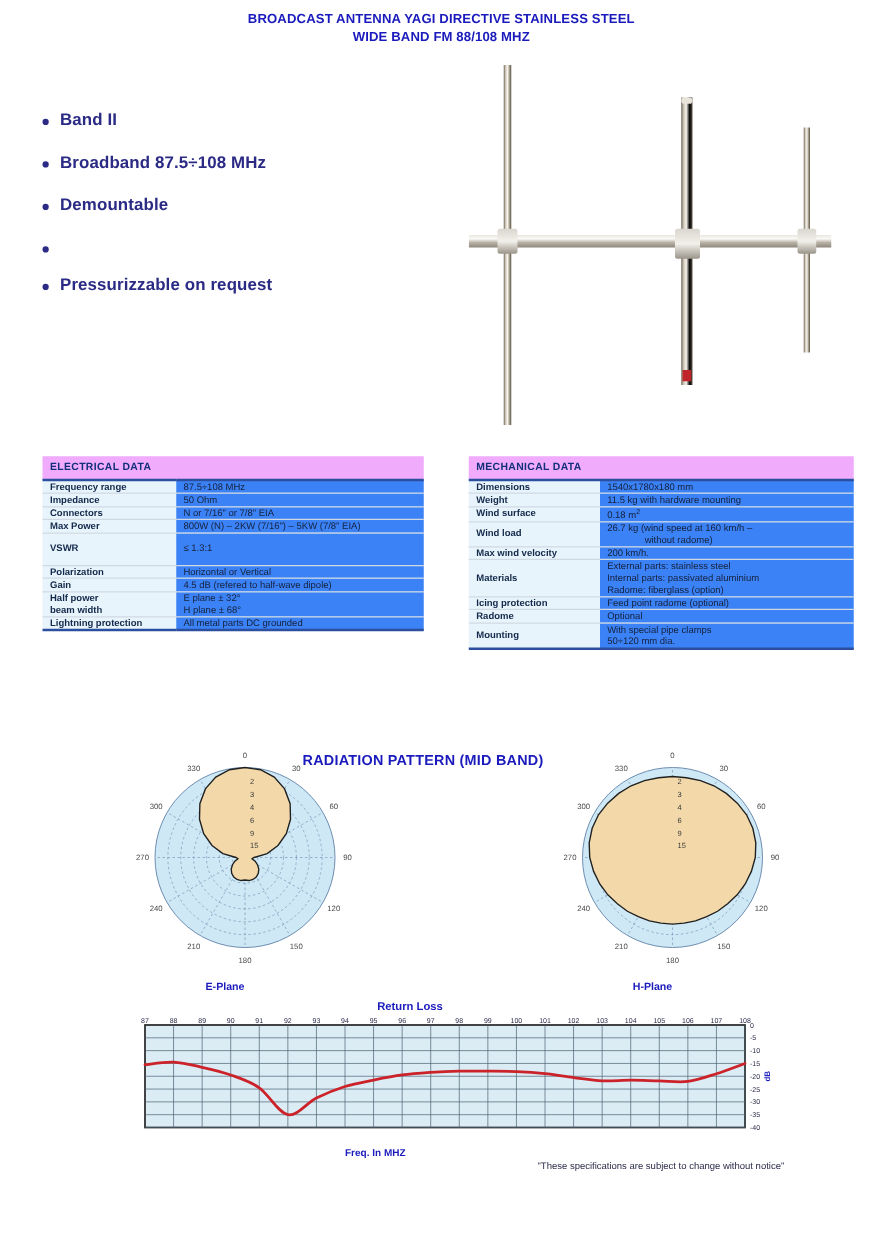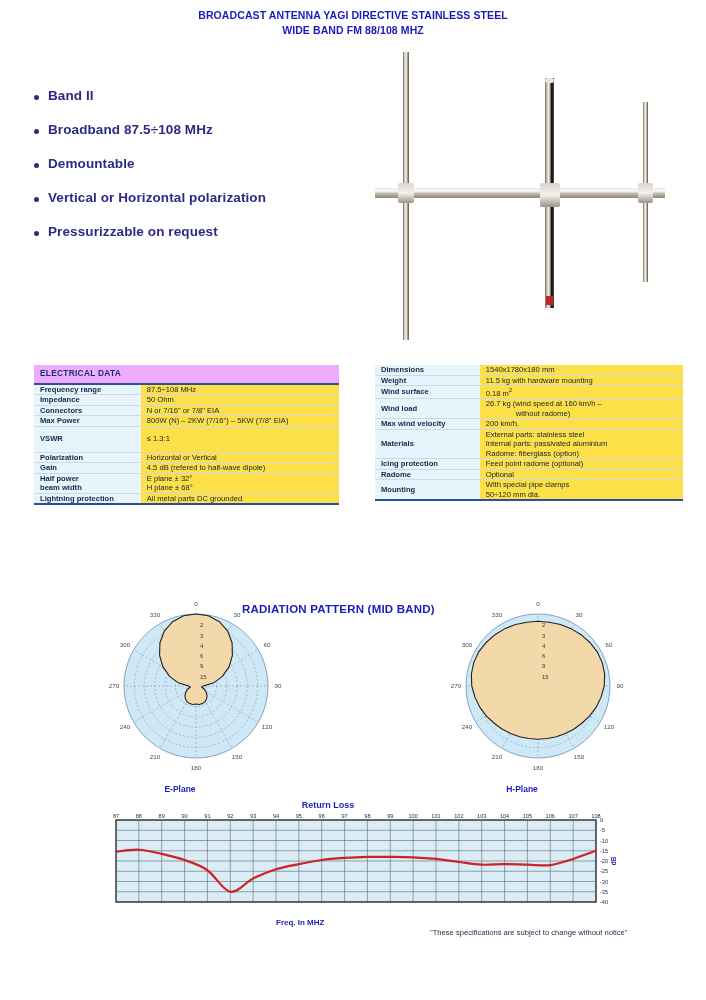--- a/index.html
+++ b/index.html
@@ -51,21 +51,21 @@
     padding:0 6px;
     vertical-align:middle;
     color:#16213a;
     line-height:9.5px;
   }
   .tbl td.k {
     width:35%; font-weight:bold; background:#e8f4fb; color:#13294b;
     white-space:nowrap;
   }
   .tbl.right td.k { width:34%; }
-  .tbl td.v { background:#fde047; }
+  .tbl td.v { background:#3b82f6; }
   .tbl tr:last-child td { border-bottom:2px solid #2b4f9e; }
   .sub { font-size:5.6px; vertical-align:super; }
   .ind { display:inline-block; padding-left:30px; }
 
   
   .rp-title {
     position:absolute; left:242px; top:603px;
     font-size:11.5px; font-weight:bold; color:#1b1bbd; letter-spacing:0.2px;
   }
   .polar { position:absolute; }
@@ -113,21 +113,20 @@
     <div class="bullet">
       <span class="dot"></span>
       <span class="txt">Broadband 87.5÷108 MHz</span>
     </div>
     <div class="bullet">
       <span class="dot"></span>
       <span class="txt">Demountable</span>
     </div>
     <div class="bullet">
       <span class="dot"></span>
-      <span class="txt">Vertical or Horizontal polarization</span>
     </div>
     <div class="bullet">
       <span class="dot"></span>
       <span class="txt">Pressurizzable on request</span>
     </div>
   </div>
 
   <div class="photo">
     <svg width="320" height="300" viewBox="0 0 320 300">
       <defs>
@@ -222,20 +221,23 @@
         <td class="k">Lightning protection</td>
         <td class="v">All metal parts DC grounded</td>
       </tr>
     </tbody>
       </table>
   </div>
 
   <div class="tbl right">
     <table>
       <tbody>
+          <tr class="hdr">
+        <td colspan="2">MECHANICAL DATA</td>
+      </tr>
       <tr>
         <td class="k">Dimensions</td>
         <td class="v">1540x1780x180  mm</td>
       </tr>
       <tr>
         <td class="k">Weight</td>
         <td class="v">11.5 kg  with hardware mounting</td>
       </tr>
       <tr>
         <td class="k">Wind surface</td>

